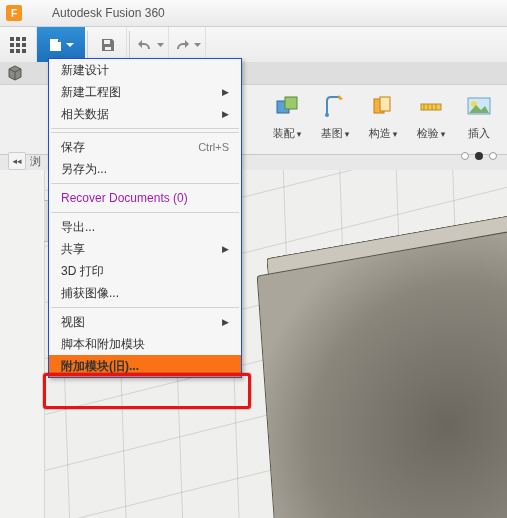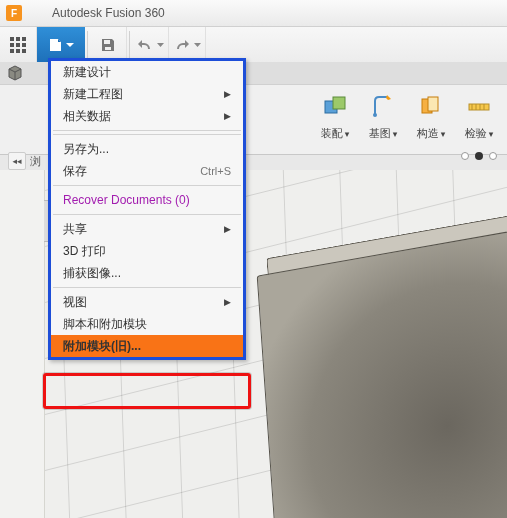--- a/index.html
+++ b/index.html
@@ -42,21 +42,21 @@
     border:1px solid #55524a; transform: rotate(-10deg) skewX(-6deg); border-radius:3px;
     box-shadow: 0 -10px 0 0 #c8c4ba inset;
   }
   .solid-top { position:absolute; right:-60px; top:62px; width:300px; height:24px;
     background:#cbc7bd; transform: rotate(-10deg) skewX(-6deg); border:1px solid #55524a; border-bottom:none; border-radius:3px 3px 0 0;}
 
   .left-strip { position:absolute; left:0; top:170px; bottom:0; width:44px; background:#f2f2f0; border-right:1px solid #d6d6d0; }
   .left-handle { position:absolute; left:44px; top:200px; width:10px; height:40px; background:#ddd; border:1px solid #bbb; border-left:none; border-radius:0 3px 3px 0;}
 
   
-  .menu { position:absolute; left:48px; top:58px; width:192px; background:#f6f6f6; border:3px solid #1d4ed8; box-shadow:2px 2px 4px rgba(0,0,0,0.25); }
+  .menu { position:absolute; left:48px; top:58px; width:192px; background:#f6f6f6; border:1px solid #1d4ed8; box-shadow:2px 2px 4px rgba(0,0,0,0.25); }
   .menu-item { height:22px; display:flex; align-items:center; padding:0 12px; color:#333; justify-content:space-between; white-space:nowrap; }
   .menu-item.disabled { color:#a21caf; }
   .menu-item .shortcut { color:#777; font-size:11px; }
   .menu-sep { height:1px; background:#d2d2d2; margin:3px 2px; }
   .submenu-arrow { font-size:9px; color:#444; }
 
   .highlight-item { background:#f97316;font-weight:bold; }
   .red-callout { position:absolute; left:43px; top:373px; width:202px; height:30px; border:3px solid #e11; border-radius:3px; box-shadow:0 0 0 1px rgba(0,0,0,0.15); pointer-events:none; }
 
   svg { display:block; }
@@ -177,20 +177,32 @@
             <svg width="28" height="28">
               <rect x="4" y="11" width="20" height="6" fill="#f6c84c" stroke="#b8902a"></rect>
               <path stroke="#b8902a" d="M7 11v6M11 11v6M15 11v6M19 11v6"></path>
             </svg>
           </div>
         <div class="lbl">
             <span>检验</span>
             <span class="submenu-arrow">▾</span>
           </div>
       </div>
+      <div class="ribbon-tool">
+        <div class="ico">
+            <svg width="28" height="28">
+              <rect x="3" y="5" width="22" height="16" fill="#cde8f9" stroke="#6aa2c8"></rect>
+              <circle cx="9" cy="11" r="3" fill="#f6d94c"></circle>
+              <path fill="#7ab06a" d="M4 20l7-8 5 5 4-4 4 7z"></path>
+            </svg>
+          </div>
+        <div class="lbl">
+            <span>插入</span>
+          </div>
+      </div>
     </div>
   </div>
 
   <div class="browser-btns">
     <div class="mini">◂◂</div>
     <div style="font-size:11px;color:#555;align-self:center;margin-left:2px">浏</div>
   </div>
 
   <div class="status-dots">
     <span class="dot wht"></span>
@@ -214,32 +226,35 @@
         <span>新建工程图</span>
         <span class="submenu-arrow">▶</span>
       </div>
       <div class="menu-item">
         <span>相关数据</span>
         <span class="submenu-arrow">▶</span>
       </div>
       <div class="menu-sep"></div>
       <div class="menu-sep"></div>
       <div class="menu-item">
-        <span>另存为...</span>
-      </div>
-      <div class="menu-item">
         <span>保存</span>
         <span class="shortcut">Ctrl+S</span>
       </div>
+      <div class="menu-item">
+        <span>另存为...</span>
+      </div>
       <div class="menu-sep"></div>
       <div class="menu-item disabled">
         <span>Recover Documents (0)</span>
       </div>
       <div class="menu-sep"></div>
       <div class="menu-item">
+        <span>导出...</span>
+      </div>
+      <div class="menu-item">
         <span>共享</span>
         <span class="submenu-arrow">▶</span>
       </div>
       <div class="menu-item">
         <span>3D 打印</span>
       </div>
       <div class="menu-item">
         <span>捕获图像...</span>
       </div>
       <div class="menu-sep"></div>

